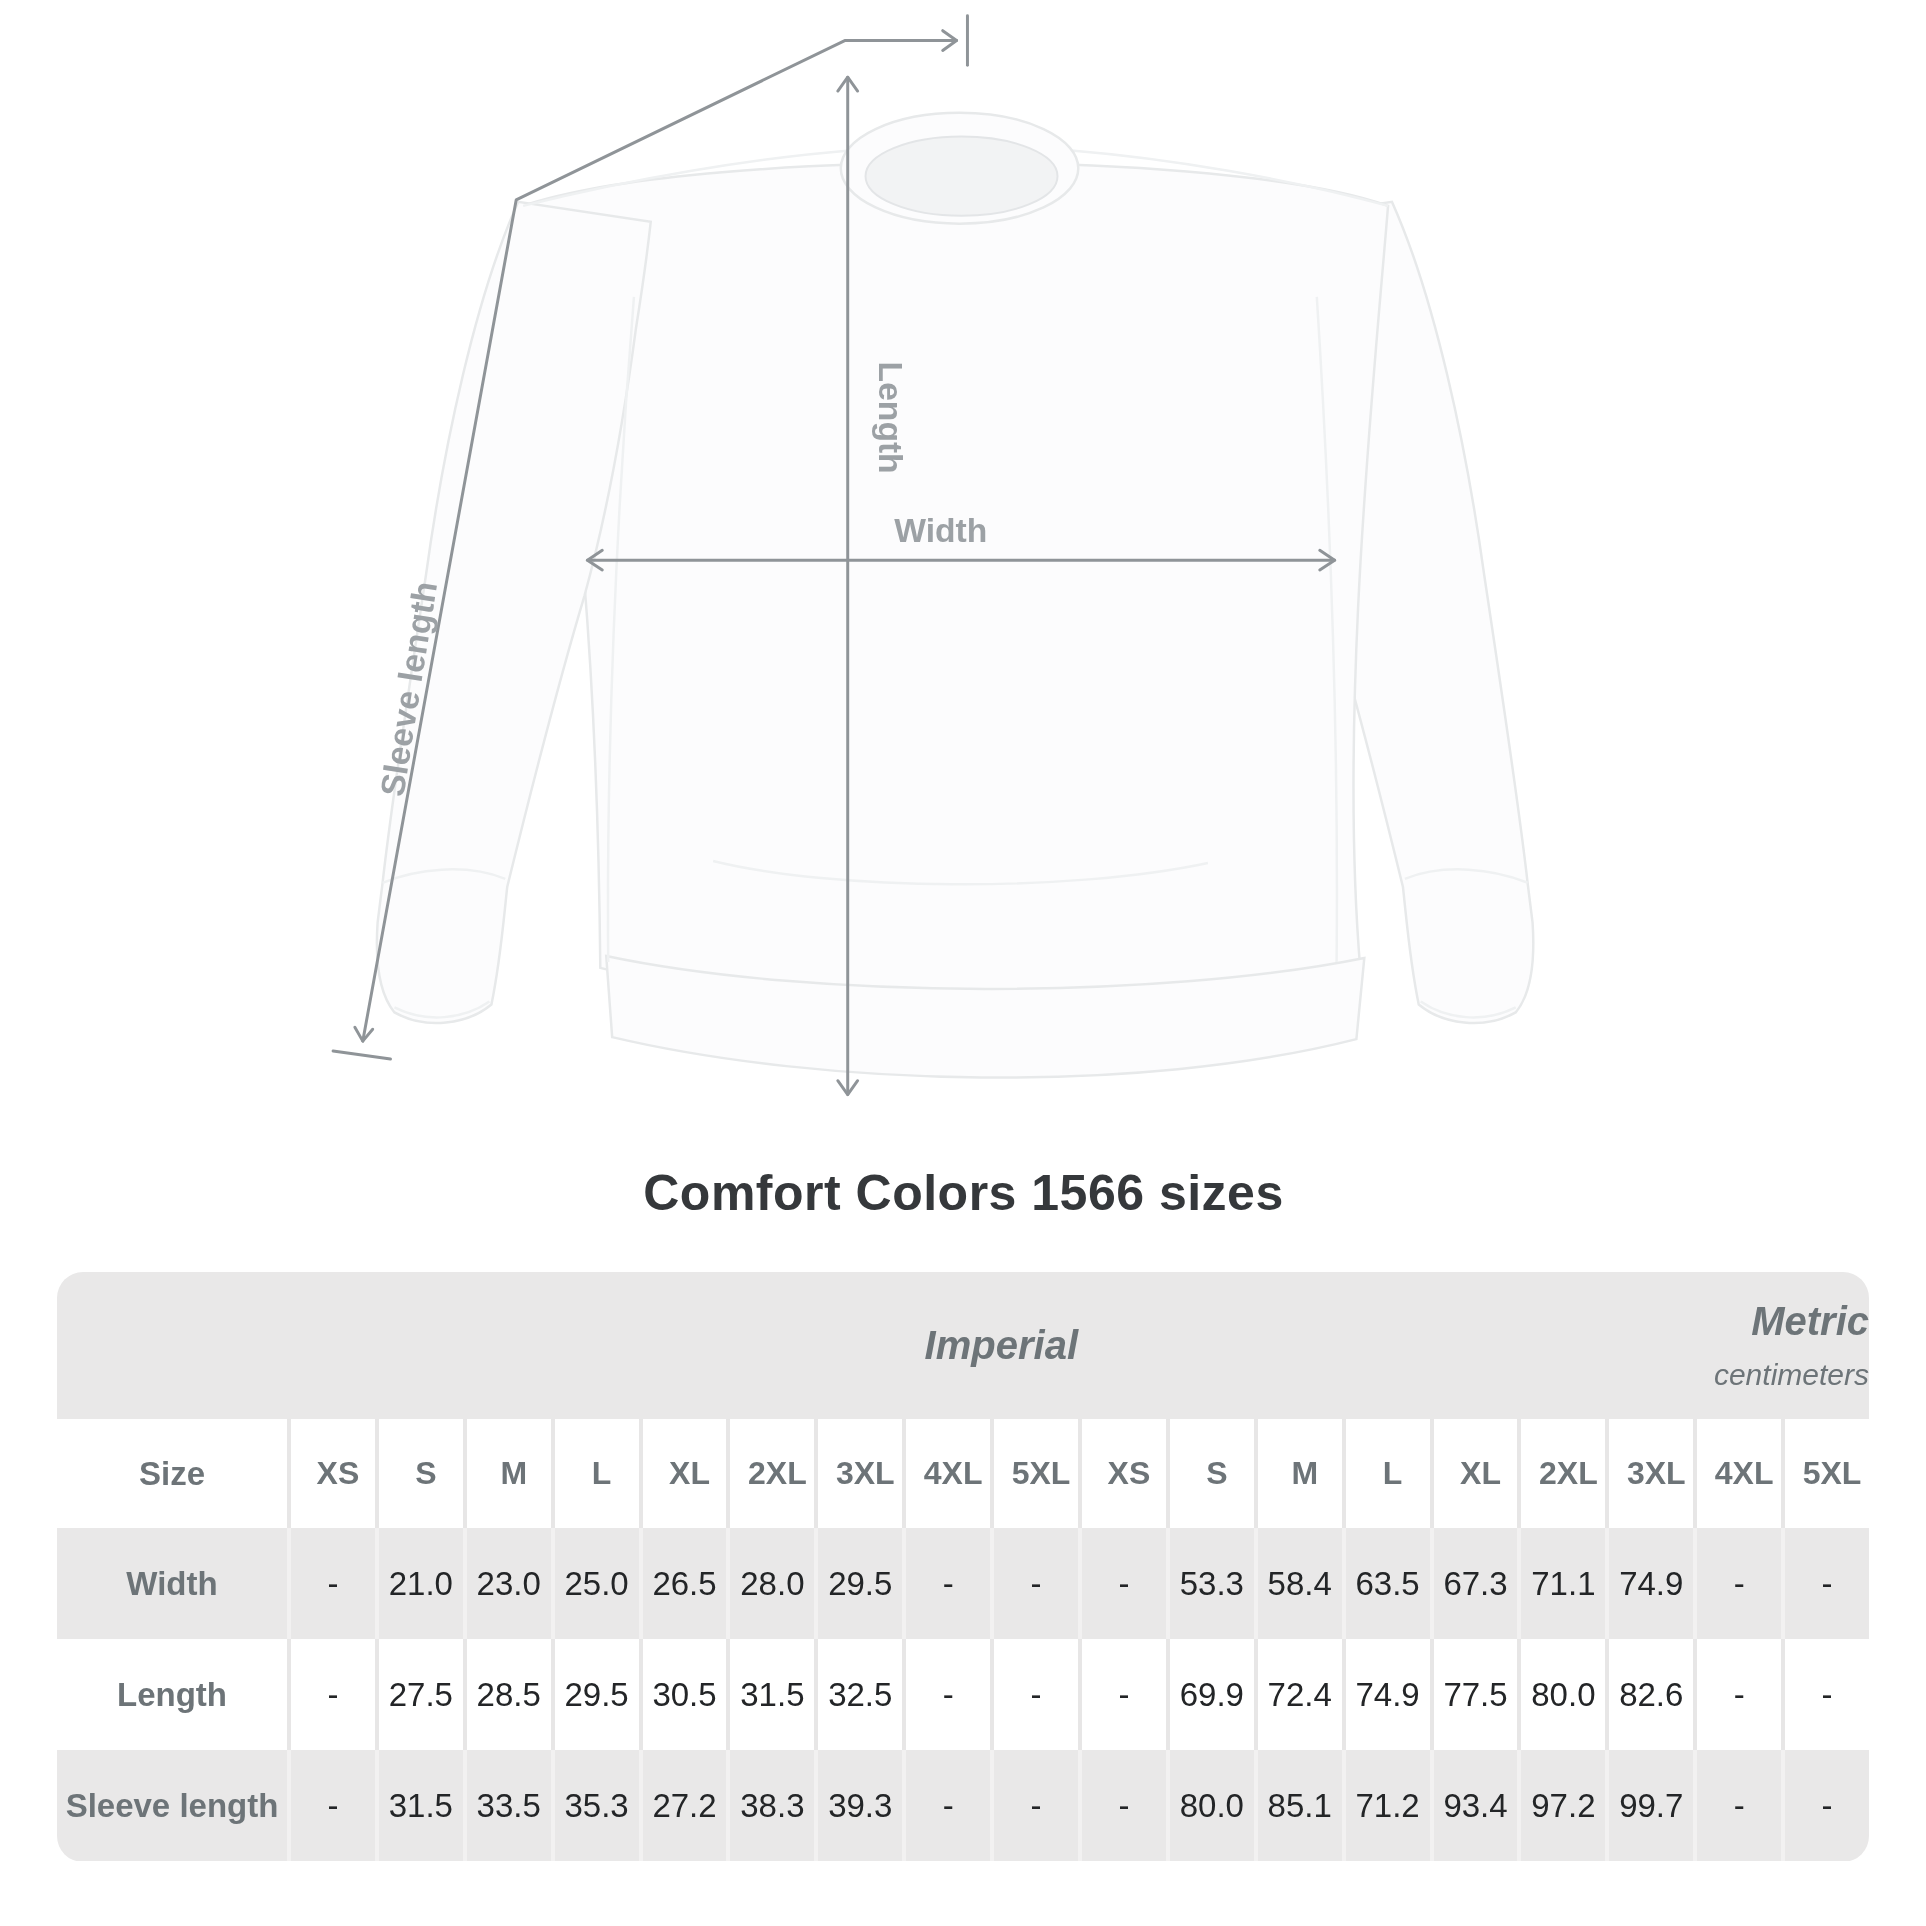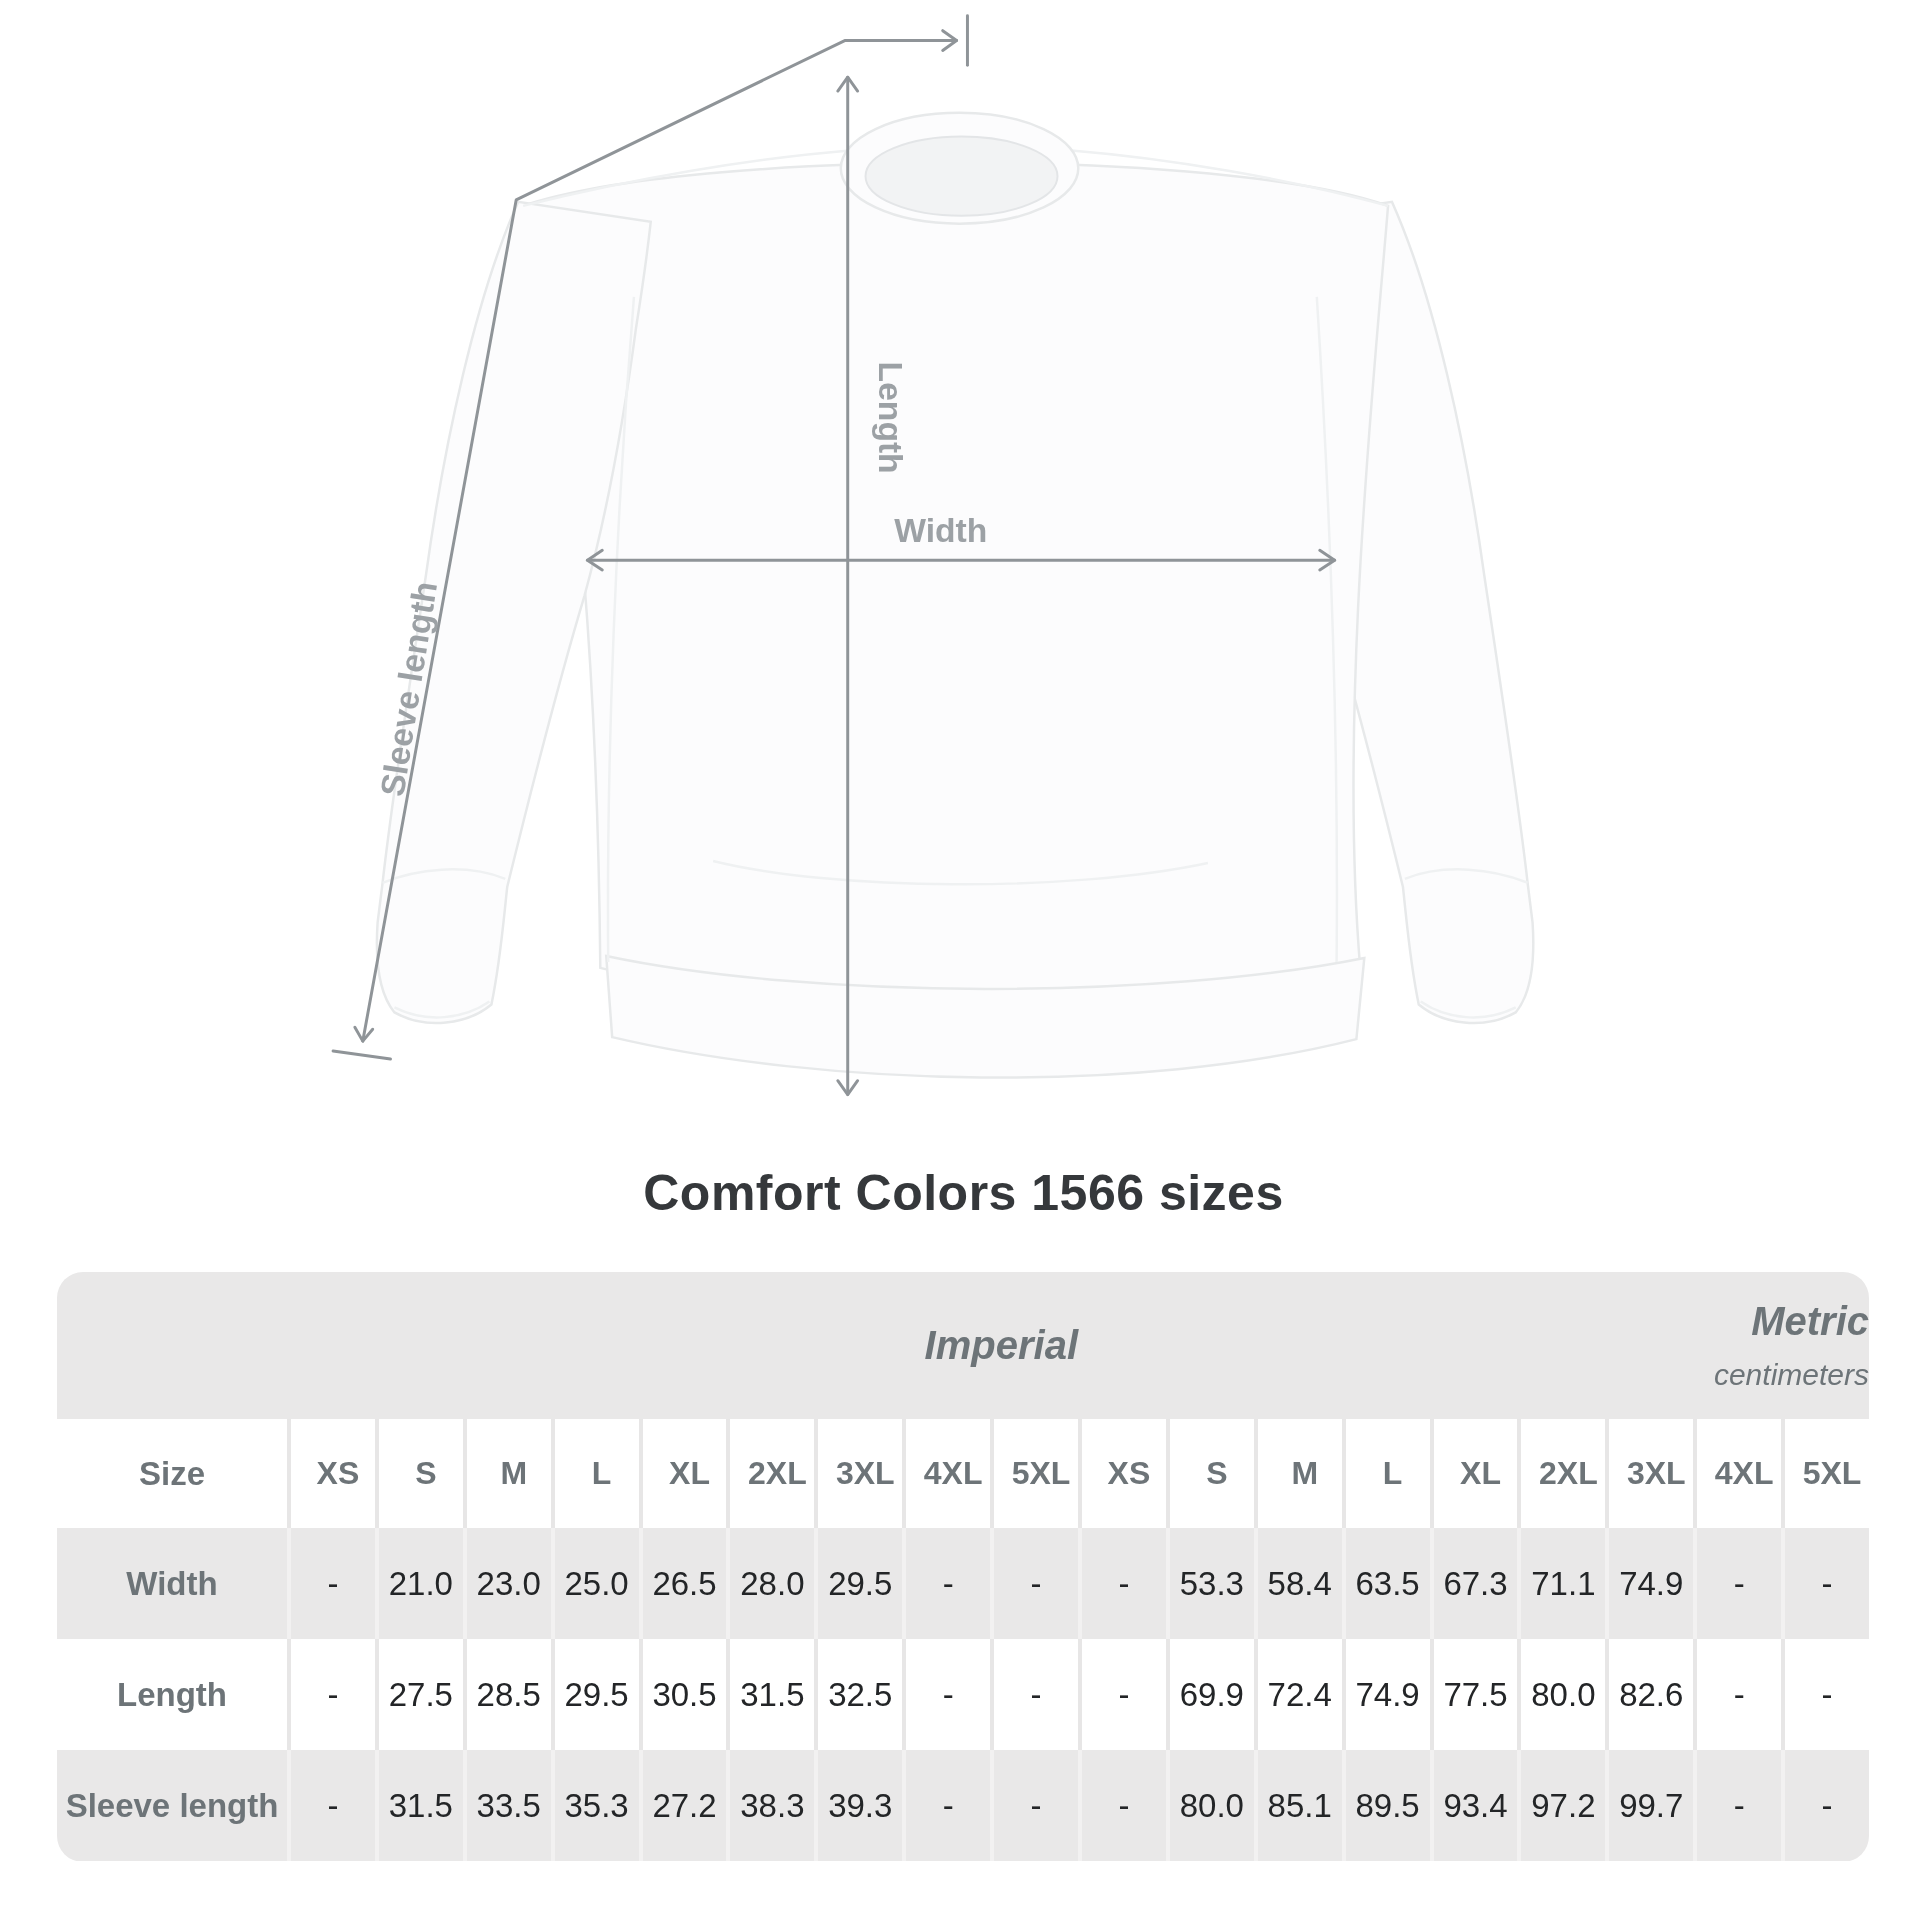--- a/index.html
+++ b/index.html
@@ -230,21 +230,21 @@
       <div class="cell">33.5</div>
       <div class="cell">35.3</div>
       <div class="cell">27.2</div>
       <div class="cell">38.3</div>
       <div class="cell">39.3</div>
       <div class="cell">-</div>
       <div class="cell">-</div>
       <div class="cell">-</div>
       <div class="cell">80.0</div>
       <div class="cell">85.1</div>
-      <div class="cell">89.5</div>
+      <div class="cell">71.2</div>
       <div class="cell">93.4</div>
       <div class="cell">97.2</div>
       <div class="cell">99.7</div>
       <div class="cell">-</div>
       <div class="cell">-</div>
     </div>
 
   </div>
 </div>
 

